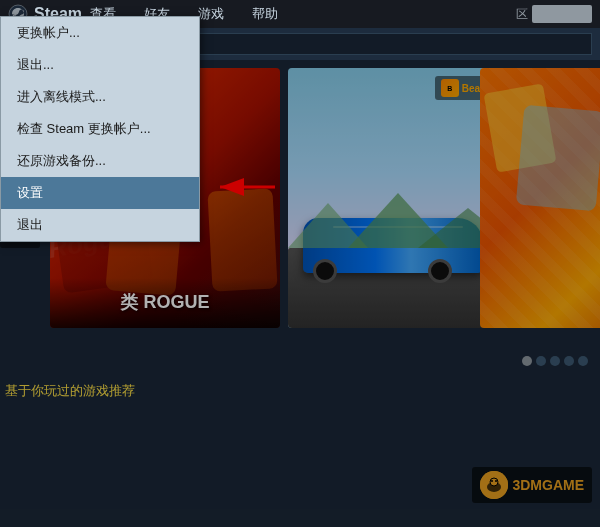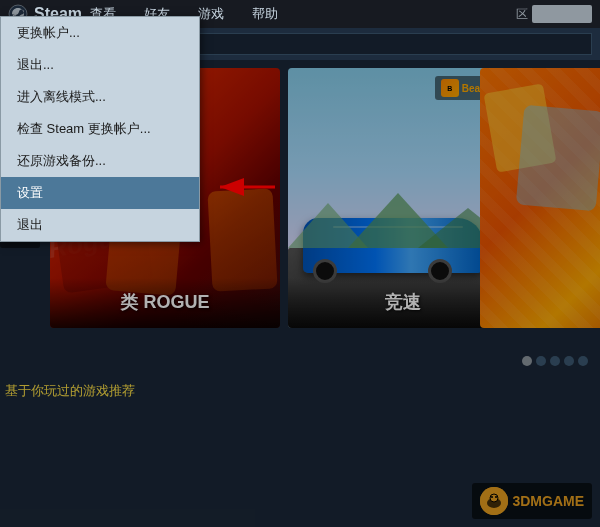--- a/index.html
+++ b/index.html
@@ -202,21 +202,21 @@
     
     .bottom-section {
       padding: 8px 5px;
       color: #fde047;
       font-size: 13px;
     }
 
     
     .watermark {
       position: absolute;
-      bottom: 8px;
+      bottom: 24px;
       right: 8px;
       z-index: 50;
       display: flex;
       align-items: center;
       background: rgba(0,0,0,0.6);
       padding: 4px 8px;
       border-radius: 3px;
     }
     .watermark-icon {
       width: 28px;
@@ -377,21 +377,20 @@
             </div>
 
             <div style="position:absolute; bottom:80px; left:0; right:0; height:60px;">
               <svg width="210" height="60" viewBox="0 0 210 60">
                 <polygon points="0,60 40,15 80,60" fill="#6aaa6a" opacity="0.6"></polygon>
                 <polygon points="60,60 110,5 160,60" fill="#559955" opacity="0.7"></polygon>
                 <polygon points="130,60 180,20 230,60" fill="#448844" opacity="0.6"></polygon>
               </svg>
             </div>
           </div>
-          <div class="card-label">竞速</div>
         </div>
       </div>
 
     </div>
 
     <div class="card-partial">
       <div class="card-partial-bg" style="background:linear-gradient(135deg, #ff7700 0%, #ee5500 40%, #ffaa00 70%, #cc4400 100%); position:relative; overflow:hidden;">
         <div style="position:absolute; inset:0; background:repeating-linear-gradient(45deg,transparent,transparent 10px,rgba(255,255,255,0.05) 10px,rgba(255,255,255,0.05) 20px);"></div>
 
         <div style="position:absolute; top:20px; left:10px; width:60px; height:80px; background:rgba(255,200,50,0.6); border-radius:5px; transform:rotate(-10deg);"></div>

